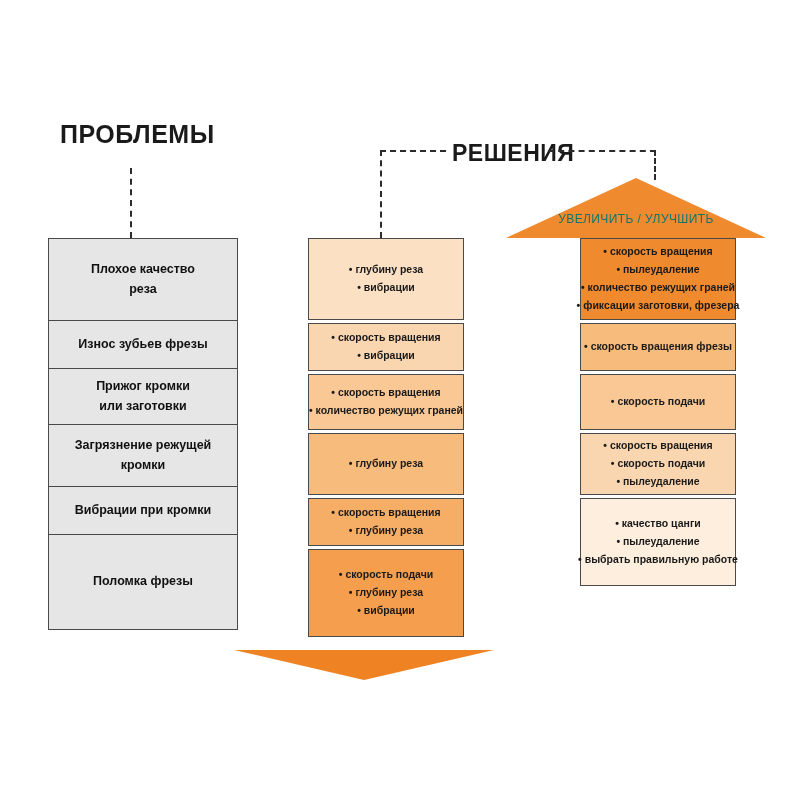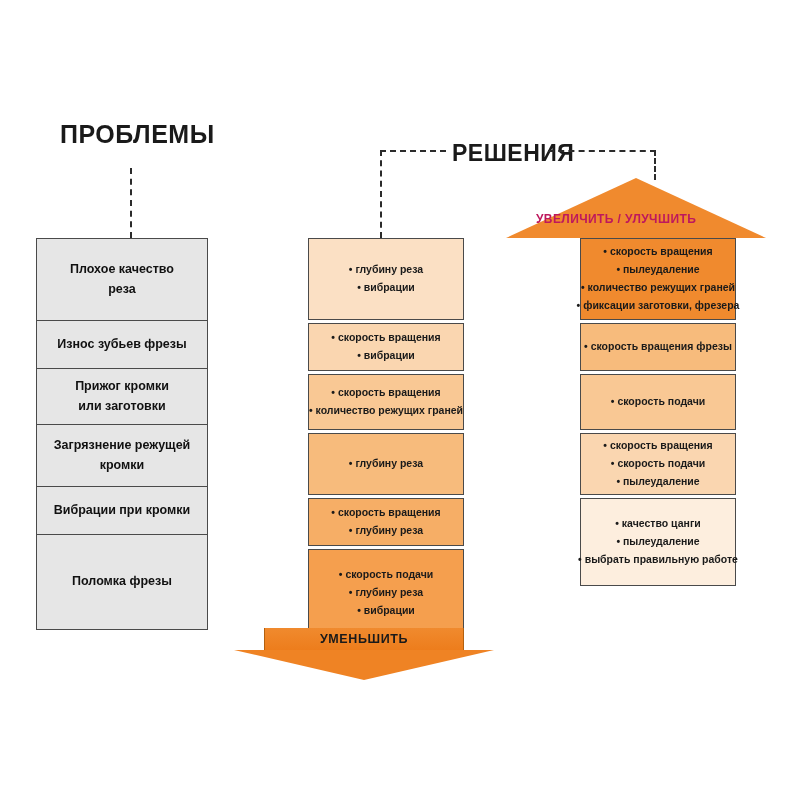--- a/index.html
+++ b/index.html
@@ -41,23 +41,23 @@
     border-left: 2px dashed #2b2b2b;
   }
   .dash-h {
     position: absolute;
     border-top: 2px dashed #2b2b2b;
   }
 
   
   #problems-col {
     position: absolute;
-    left: 36px;
+    left: 48px;
     top: 238px;
-    width: 172px;
+    width: 190px;
     border: 1.5px solid #4a4a4a;
     box-sizing: border-box;
   }
   .problem-cell {
     border-bottom: 1.5px solid #4a4a4a;
     background: #e6e6e6;
     color: #111;
     font-size: 12.5px;
     font-weight: bold;
     display: flex;
@@ -141,24 +141,24 @@
     height: 0;
     border-left: 130px solid transparent;
     border-right: 130px solid transparent;
     border-bottom: 60px solid #f08a2e;
   }
   #increase-arrow-label {
     position: absolute;
     left: 536px;
     top: 212px;
     width: 200px;
-    text-align: left;
+    text-align: center;
     font-size: 12px;
-    font-weight: bold;
-    color: #be185d;
+    font-weight: normal;
+    color: #0f766e;
     letter-spacing: 0.4px;
   }
   #increase-col {
     position: absolute;
     left: 536px;
     top: 238px;
     width: 200px;
   }
 
   
@@ -220,23 +220,20 @@
       <div class="sol-line">скорость вращения</div>
       <div class="sol-line">глубину реза</div>
     </div>
     <div class="sol-cell g6" style="height:88px;">
       <div class="sol-line">скорость подачи</div>
       <div class="sol-line">глубину реза</div>
       <div class="sol-line">вибрации</div>
     </div>
   </div>
 
-  <div id="reduce-arrow-shaft">
-    <span id="reduce-arrow-label">УМЕНЬШИТЬ</span>
-  </div>
   <div id="reduce-arrow-head"></div>
 
   <div id="increase-arrow-head"></div>
   <div id="increase-arrow-label">УВЕЛИЧИТЬ / УЛУЧШИТЬ</div>
 
   <div id="increase-col">
     <div class="sol-cell o1" style="height:82px;">
       <div class="sol-line">скорость вращения</div>
       <div class="sol-line">пылеудаление</div>
       <div class="sol-line">количество режущих граней</div>

